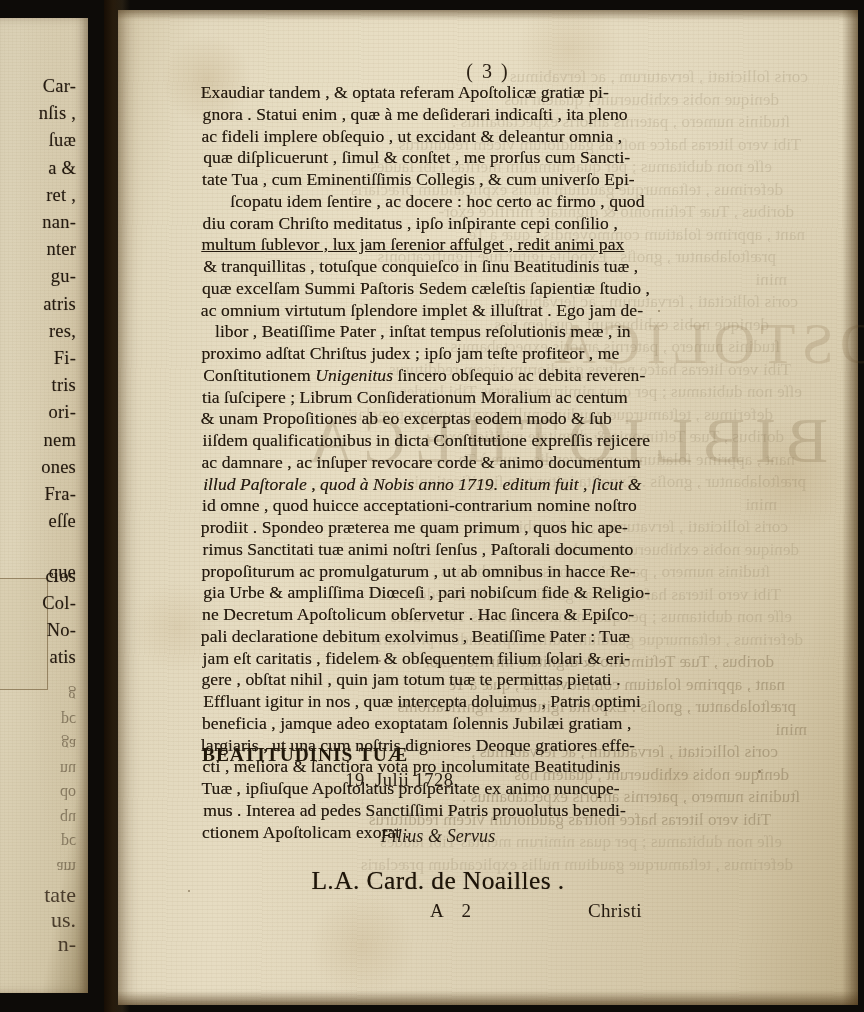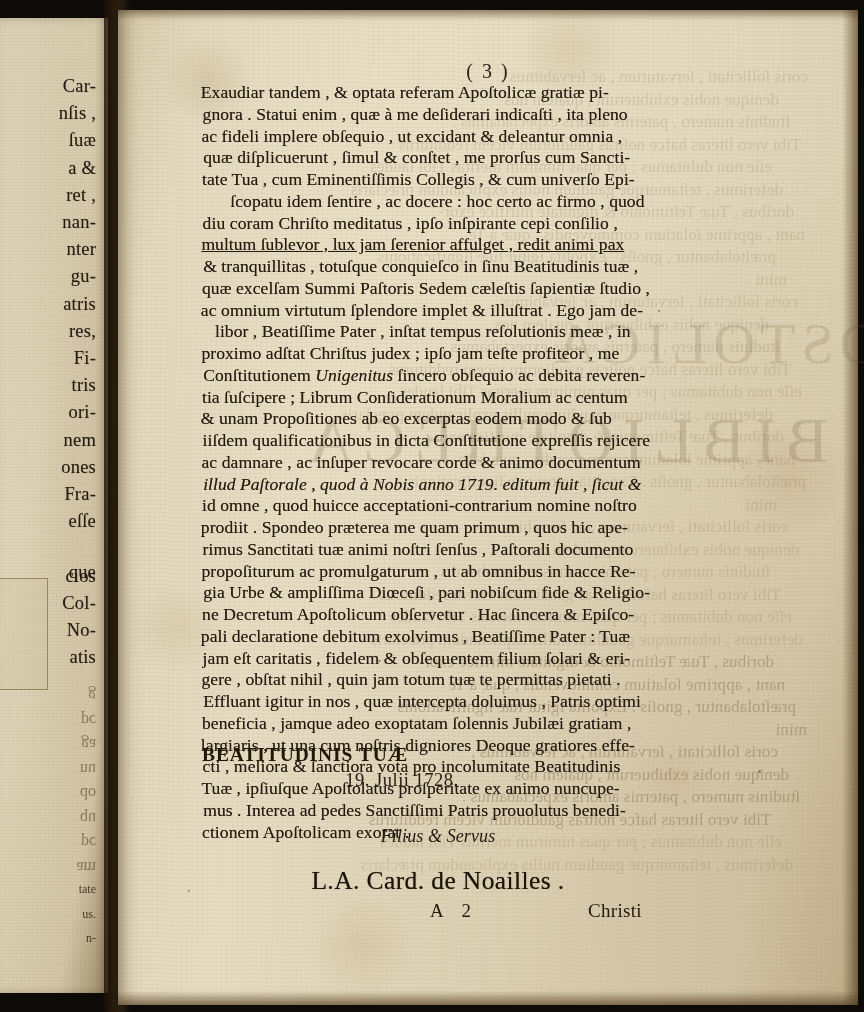--- a/index.html
+++ b/index.html
@@ -14,26 +14,25 @@
     height: 1012px;
     overflow: hidden;
     background: #0d0b08;
     font-family: "Liberation Serif", serif;
   }
 
   
   #left-leaf {
     position: absolute;
     left: 0; top: 18px;
-    width: 100px; height: 975px;
+    width: 88px; height: 975px;
     background:
       radial-gradient(ellipse at 80% 30%, rgba(150,120,70,.13), rgba(0,0,0,0) 60%),
       linear-gradient(100deg, #d9cfb4 0%, #ded4b9 40%, #d2c6a7 82%, #9c8c68 100%);
     box-shadow: inset -7px 0 12px -4px rgba(60,40,15,.55);
-    padding-left: 8px;
   }
   #left-leaf-texture {
     position: absolute; inset: 0;
     background-image:
       repeating-linear-gradient(0deg, rgba(120,95,55,.055) 0 1px, rgba(0,0,0,0) 1px 3px),
       repeating-linear-gradient(90deg, rgba(120,95,55,.04) 0 1px, rgba(0,0,0,0) 1px 4px);
     opacity: .85;
   }
   .leaf-line {
     position: absolute;
@@ -58,21 +57,21 @@
     color: rgba(60,45,25,.5);
     font-size: 16px;
     white-space: nowrap;
     text-align: right;
     transform: scaleY(-1);
   }
   .leaf-line-dim {
     position: absolute;
     right: 12px;
     color: rgba(45,32,18,.82);
-    font-size: 12px;
+    font-size: 22px;
     white-space: nowrap;
     text-align: right;
   }
 
   
   #gutter {
     position: absolute;
     left: 104px; top: 0;
     width: 26px; height: 1012px;
     background: linear-gradient(90deg,

